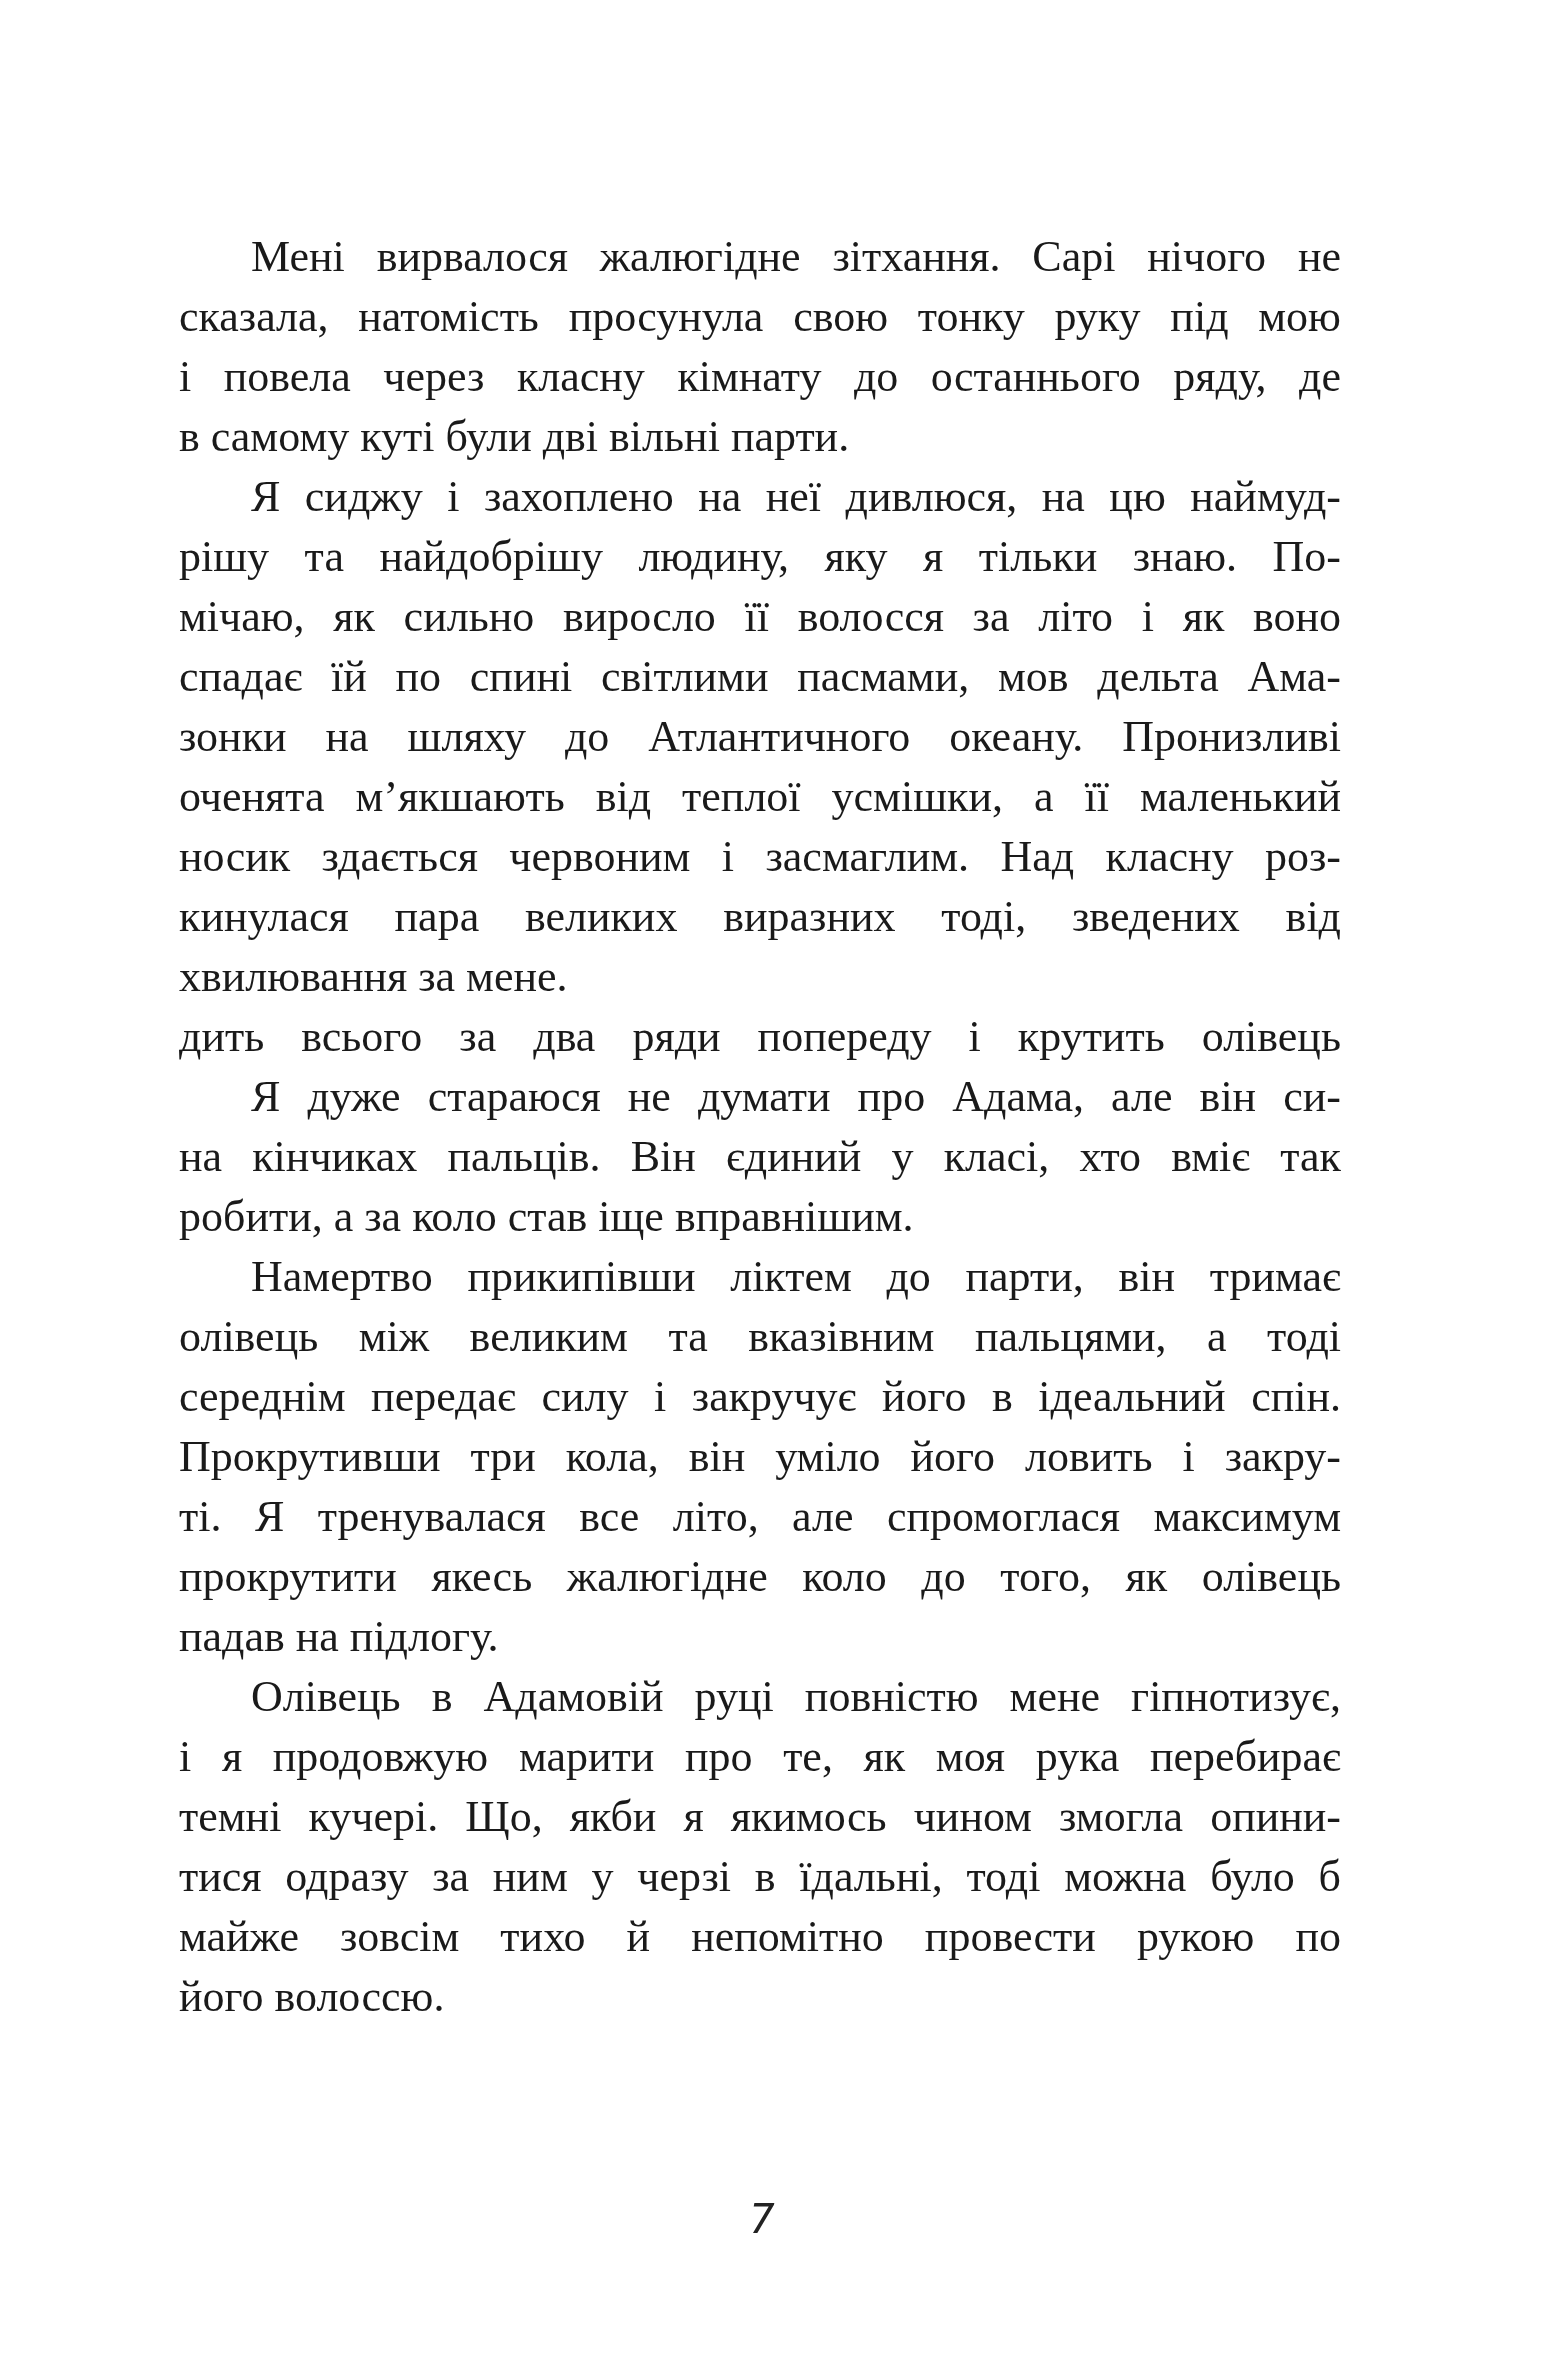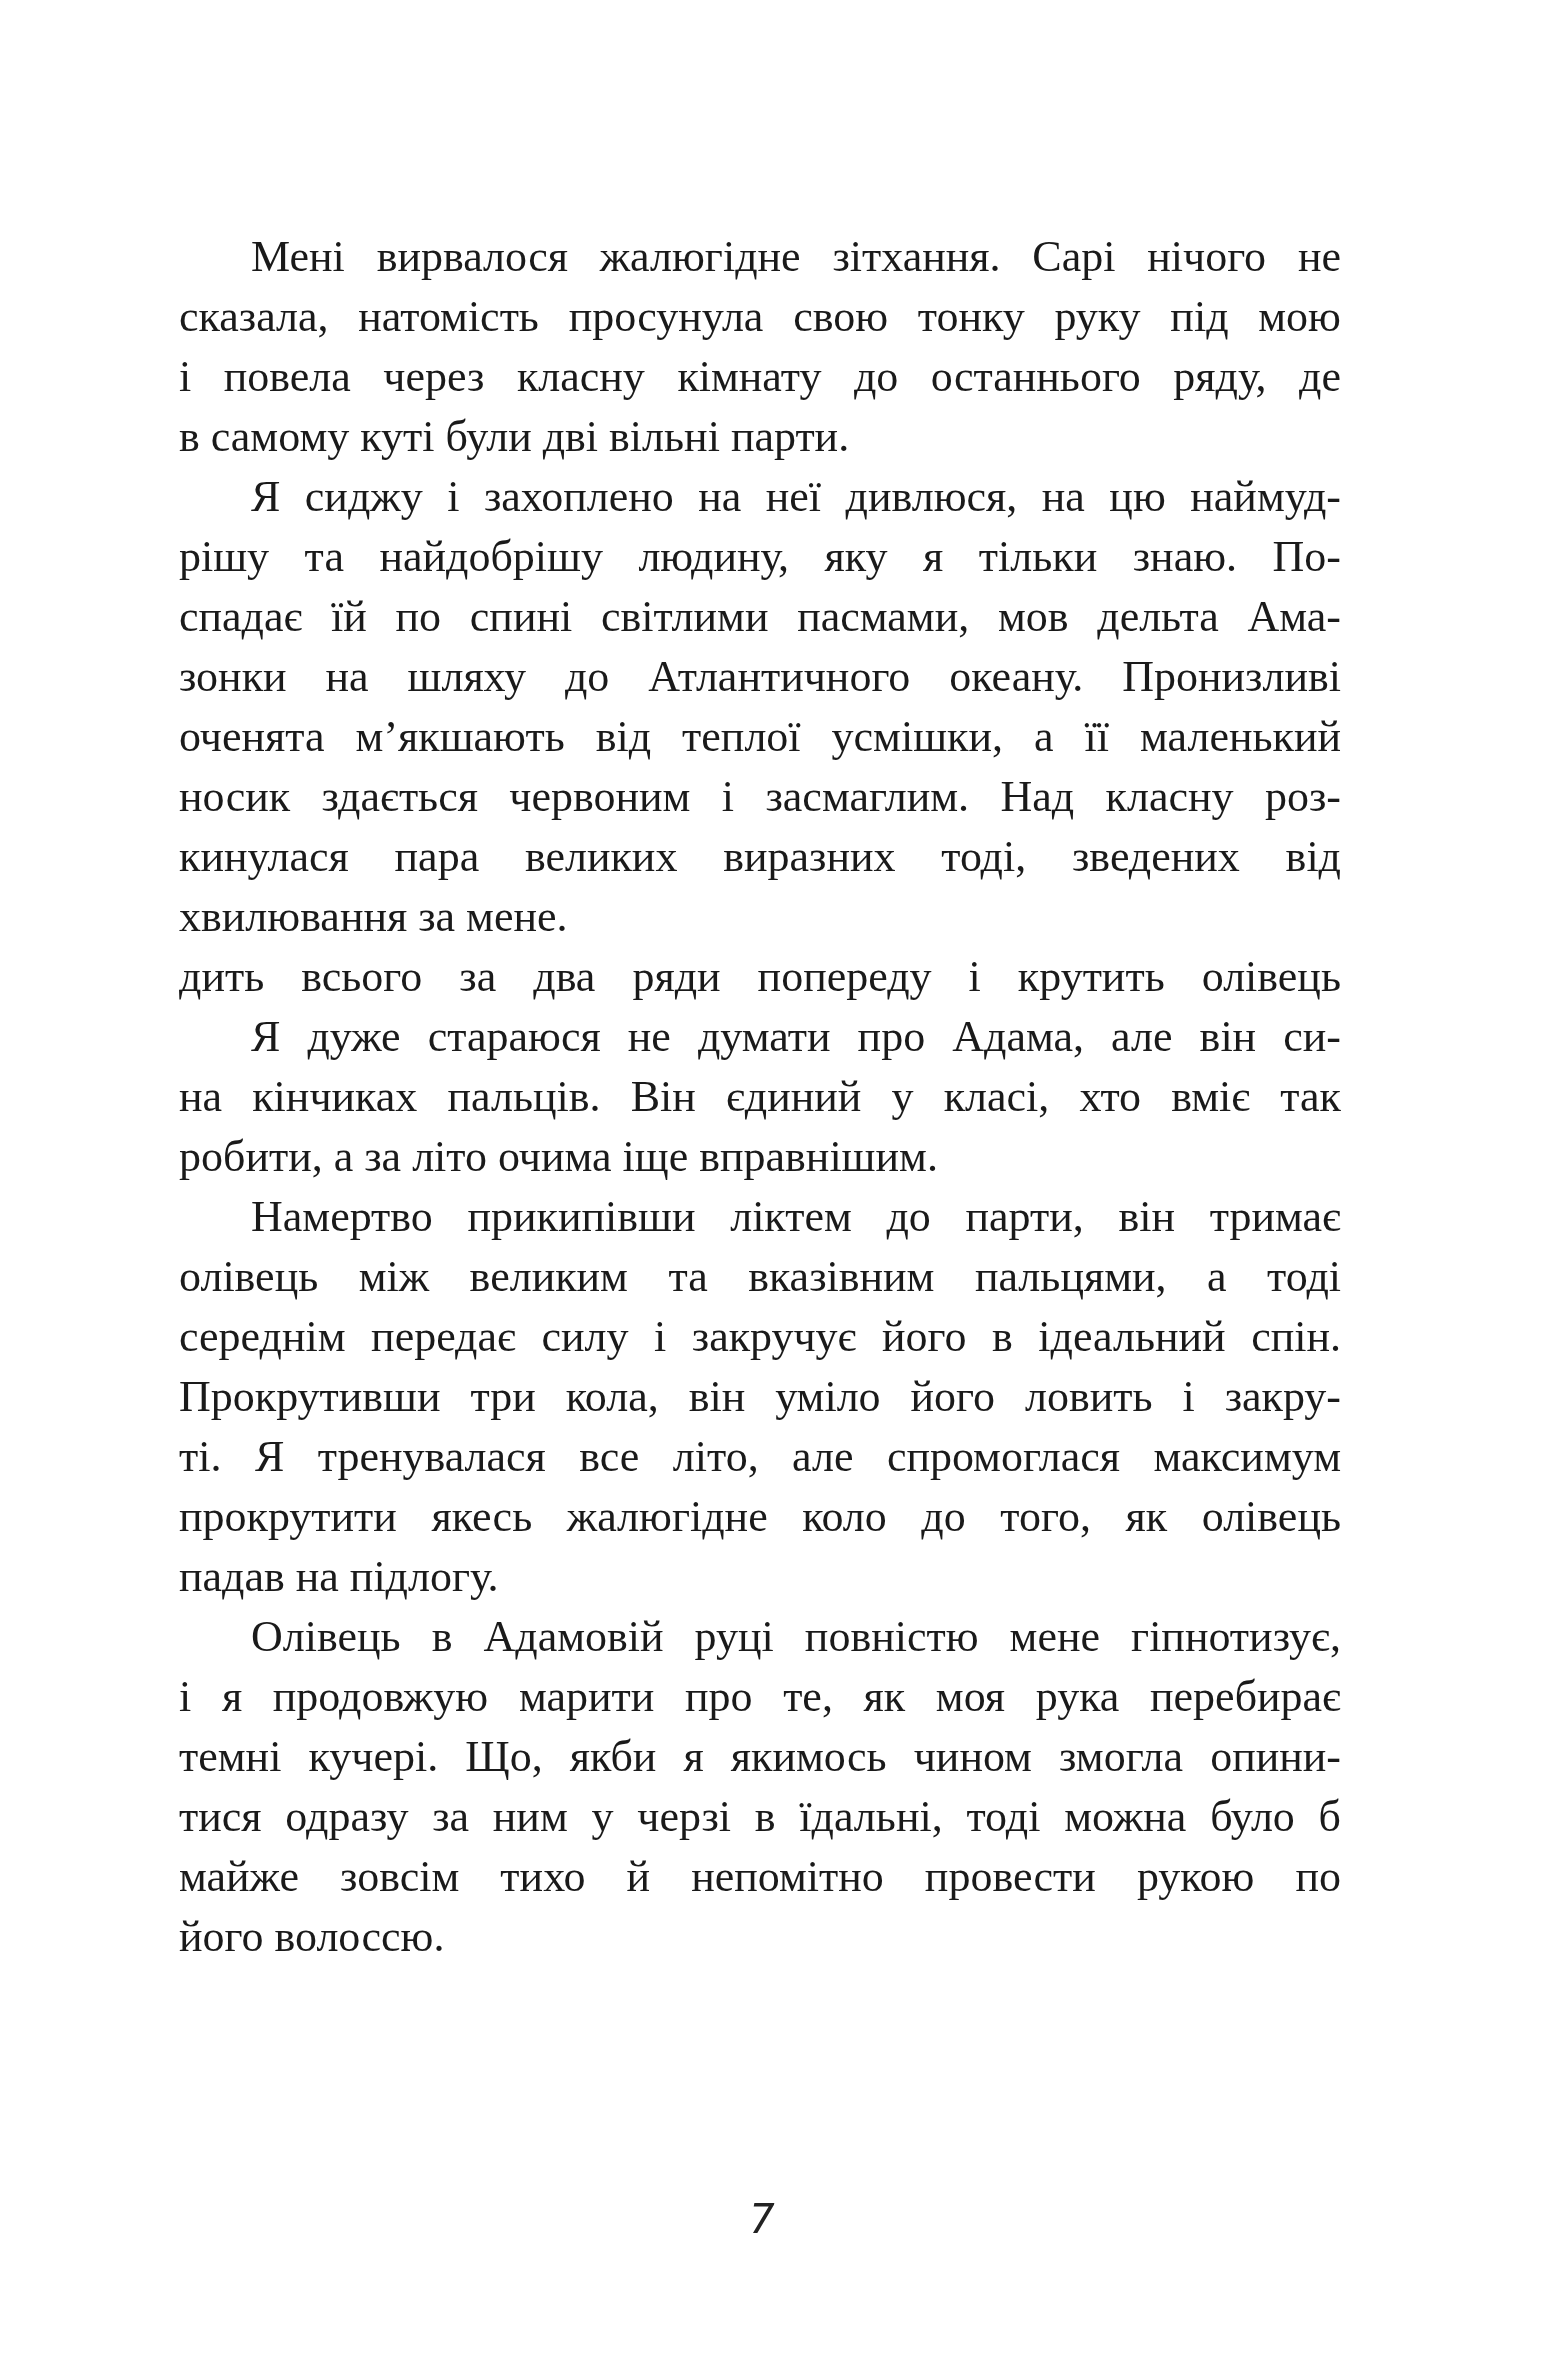--- a/index.html
+++ b/index.html
@@ -67,33 +67,34 @@
     <div>
       <span class="line indent">Мені вирвалося жалюгідне зітхання. Сарі нічого не</span>
       <span class="line">сказала, натомість просунула свою тонку руку під мою</span>
       <span class="line">і повела через класну кімнату до останнього ряду, де</span>
       <span class="line last">в самому куті були дві вільні парти.</span>
     </div>
 
     <div>
       <span class="line indent">Я сиджу і захоплено на неї дивлюся, на цю наймуд-</span>
       <span class="line">рішу та найдобрішу людину, яку я тільки знаю. По-</span>
+      <span class="line">мічаю, як сильно виросло її волосся за літо і як воно</span>
       <span class="line">спадає їй по спині світлими пасмами, мов дельта Ама-</span>
       <span class="line">зонки на шляху до Атлантичного океану. Пронизливі</span>
       <span class="line">оченята м’якшають від теплої усмішки, а її маленький</span>
       <span class="line">носик здається червоним і засмаглим. Над класну роз-</span>
       <span class="line">кинулася пара великих виразних тоді, зведених від</span>
       <span class="line last">хвилювання за мене.</span>
     </div>
 
     <div>
       <span class="line">дить всього за два ряди попереду і крутить олівець</span>
       <span class="line indent">Я дуже стараюся не думати про Адама, але він си-</span>
       <span class="line">на кінчиках пальців. Він єдиний у класі, хто вміє так</span>
-      <span class="line last">робити, а за літо очима іще вправнішим.</span>
+      <span class="line last">робити, а за коло став іще вправнішим.</span>
     </div>
 
     <div>
       <span class="line indent">Намертво прикипівши ліктем до парти, він тримає</span>
       <span class="line">олівець між великим та вказівним пальцями, а тоді</span>
       <span class="line">середнім передає силу і закручує його в ідеальний спін.</span>
       <span class="line">Прокрутивши три кола, він уміло його ловить і закру-</span>
       <span class="line">ті. Я тренувалася все літо, але спромоглася максимум</span>
       <span class="line">прокрутити якесь жалюгідне коло до того, як олівець</span>
       <span class="line last">падав на підлогу.</span>

